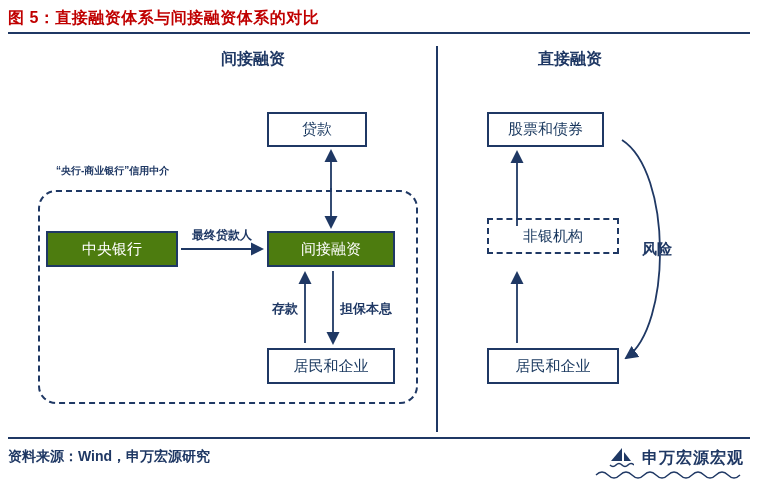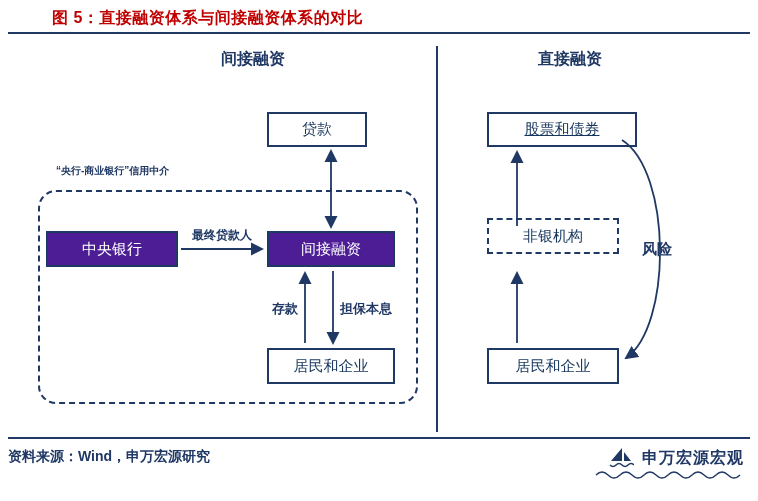--- a/index.html
+++ b/index.html
@@ -6,46 +6,46 @@
   .page{
     position:relative;
     width:758px;height:501px;
     background:#fff;
     font-family:"Liberation Sans","DejaVu Sans",sans-serif;
     overflow:hidden;
   }
   .fig-title{
     position:absolute;left:8px;top:8px;
     font-size:16px;font-weight:bold;color:#c00000;
-    letter-spacing:0.5px;white-space:nowrap;margin-left:44px;
+    letter-spacing:0.5px;white-space:nowrap;
   }
   .rule{position:absolute;left:8px;right:8px;height:2px;background:#1f3864;}
   .rule-top{top:32px;}
   .rule-bottom{top:437px;}
   .vdivider{position:absolute;left:436px;top:46px;width:2px;height:386px;background:#1f3864;}
   .col-header{
     position:absolute;top:49px;width:120px;text-align:center;
     font-weight:bold;font-size:16px;color:#1f3864;
   }
   .col-header.left{left:193px;}
   .col-header.right{left:510px;}
 
   .box{
     position:absolute;display:flex;align-items:center;justify-content:center;
     background:#fff;border:2px solid #1f3864;color:#17365d;
     font-size:15px;white-space:nowrap;box-sizing:border-box;
   }
-  .box.fill{background:#4c1d95;color:#fff;}
+  .box.fill{background:#4d7c0f;color:#fff;}
   .box.dashedbox{border-style:dashed;}
 
   .loan{left:267px;top:112px;width:100px;height:35px;}
   .central{left:46px;top:231px;width:132px;height:36px;}
   .commercial{left:267px;top:231px;width:128px;height:36px;}
   .residents-l{left:267px;top:348px;width:128px;height:36px;}
-  .securities{left:487px;top:112px;width:150px;height:35px;text-decoration:underline;}
+  .securities{left:487px;top:112px;width:117px;height:35px;}
   .nonbank{left:487px;top:218px;width:132px;height:36px;}
   .residents-r{left:487px;top:348px;width:132px;height:36px;}
 
   .dashed-frame{
     position:absolute;left:38px;top:190px;width:380px;height:214px;
     border:2px dashed #1f3864;border-radius:18px;box-sizing:border-box;
   }
   .credit-label{
     position:absolute;left:56px;top:164px;
     font-weight:bold;font-size:10px;color:#1f3864;white-space:nowrap;

